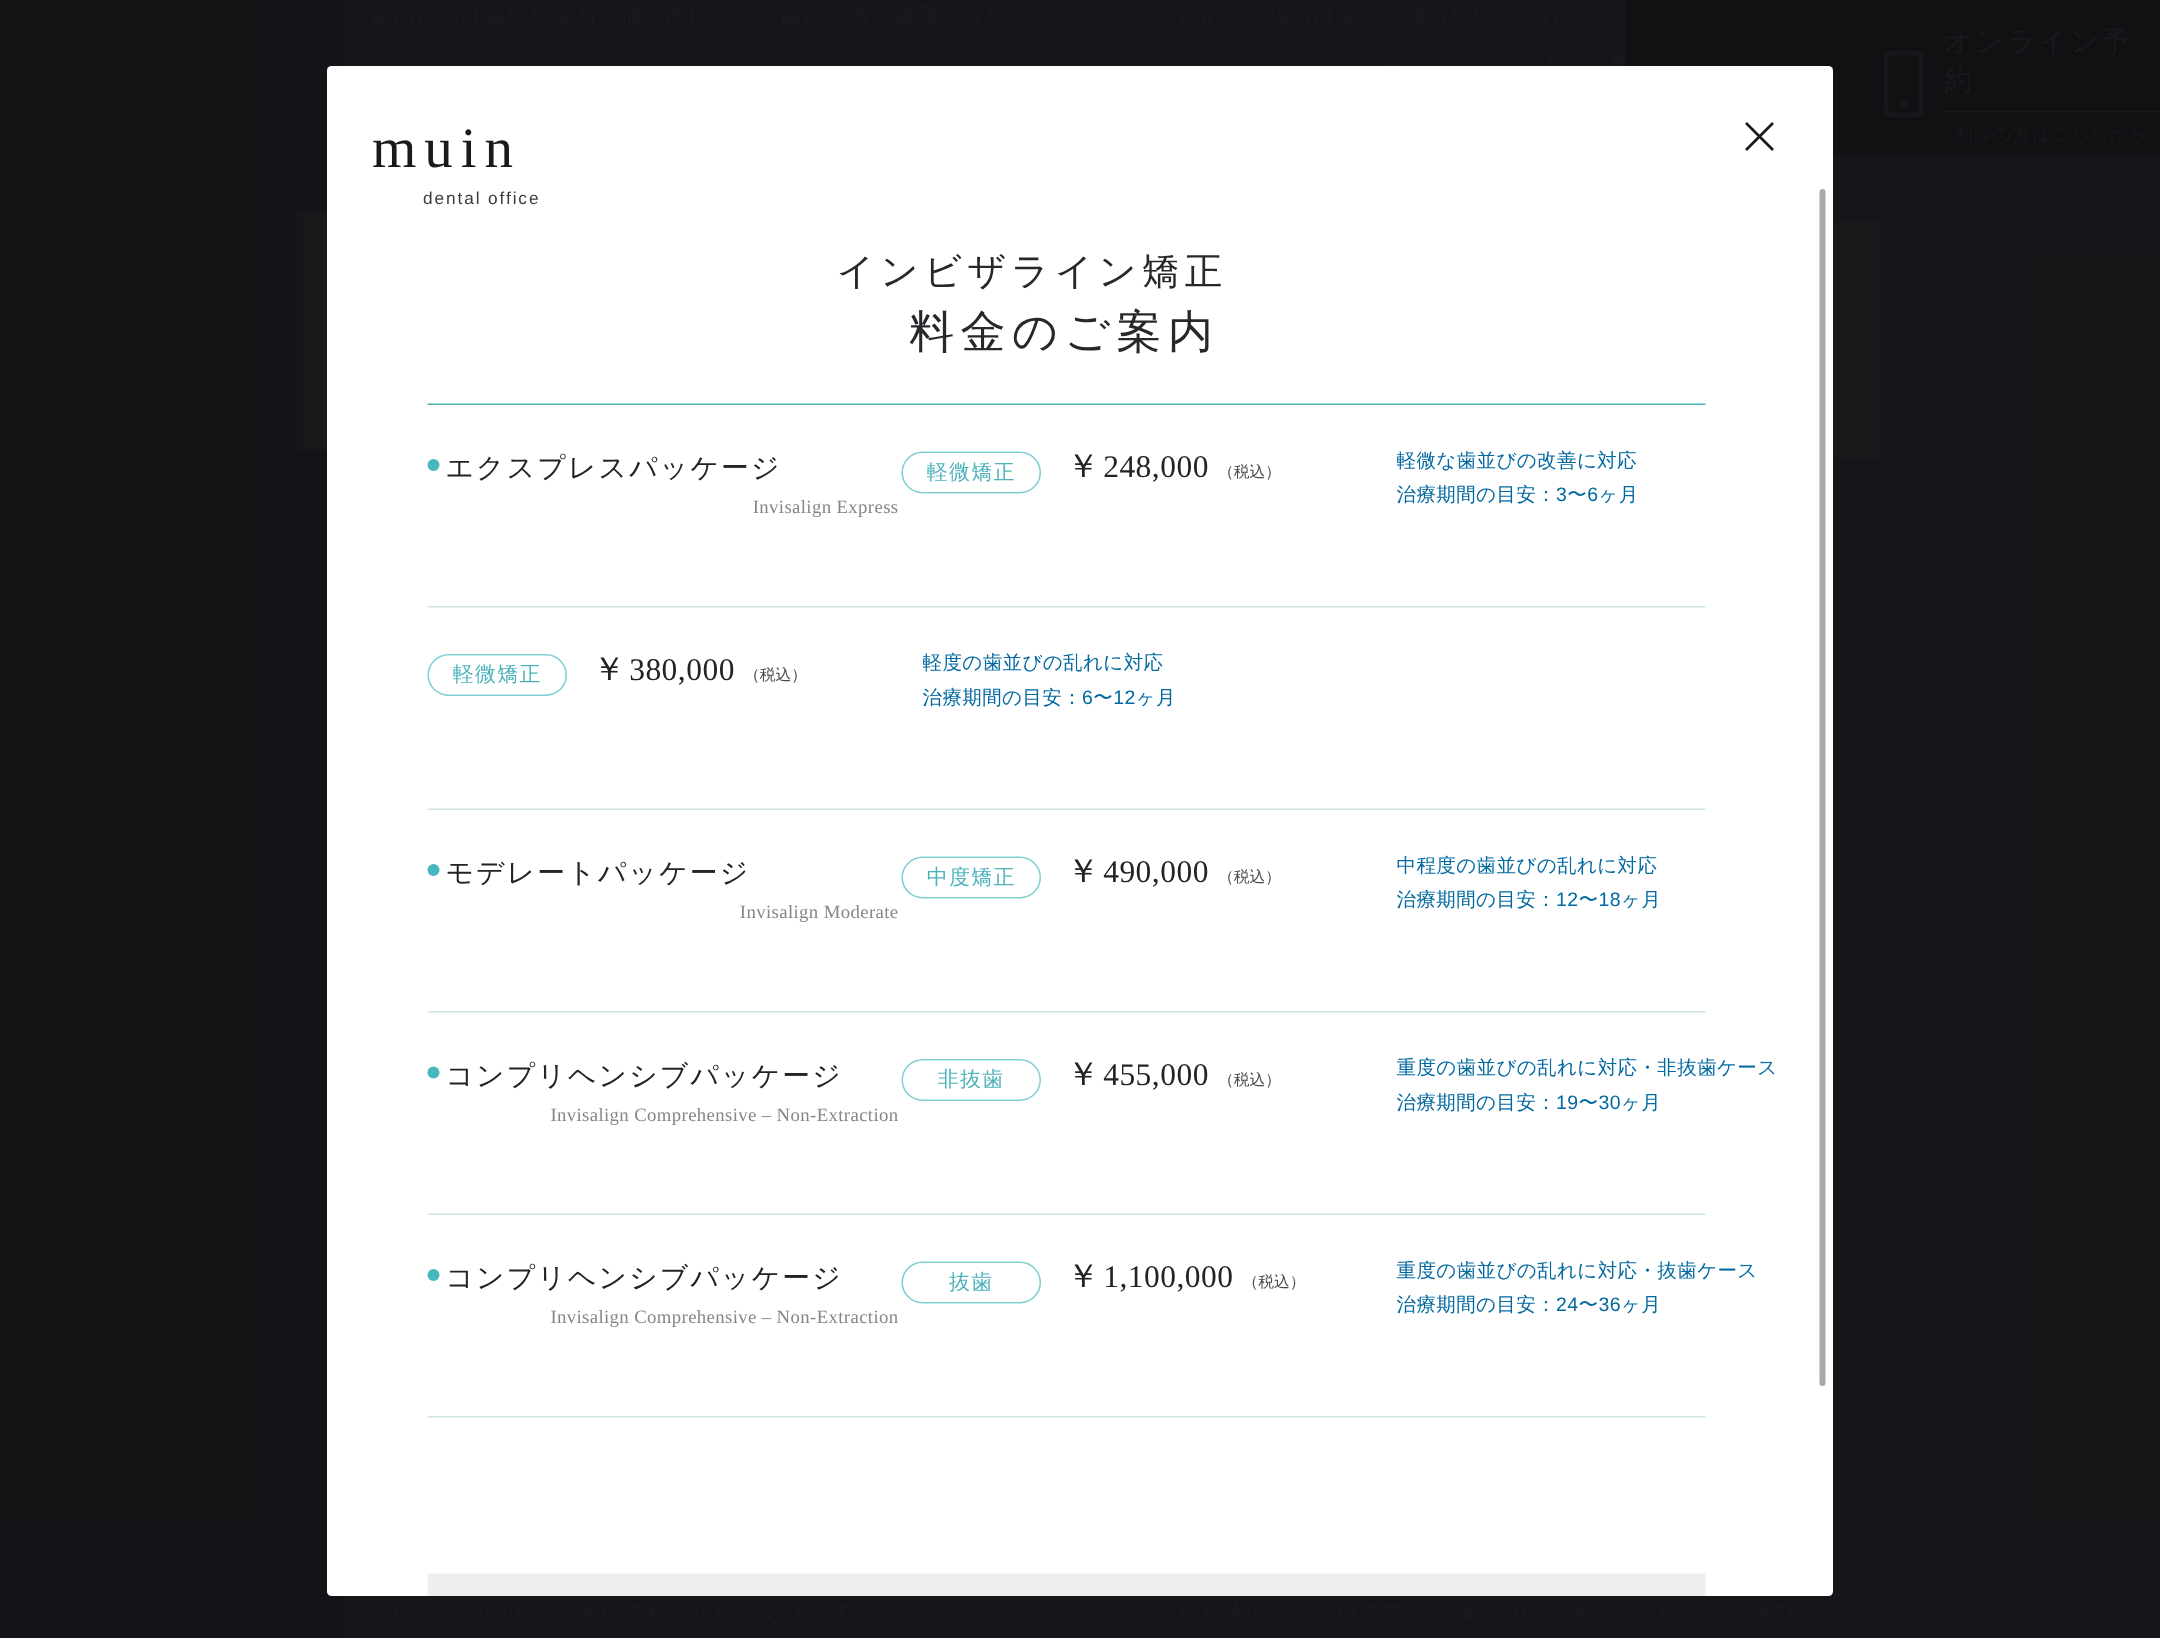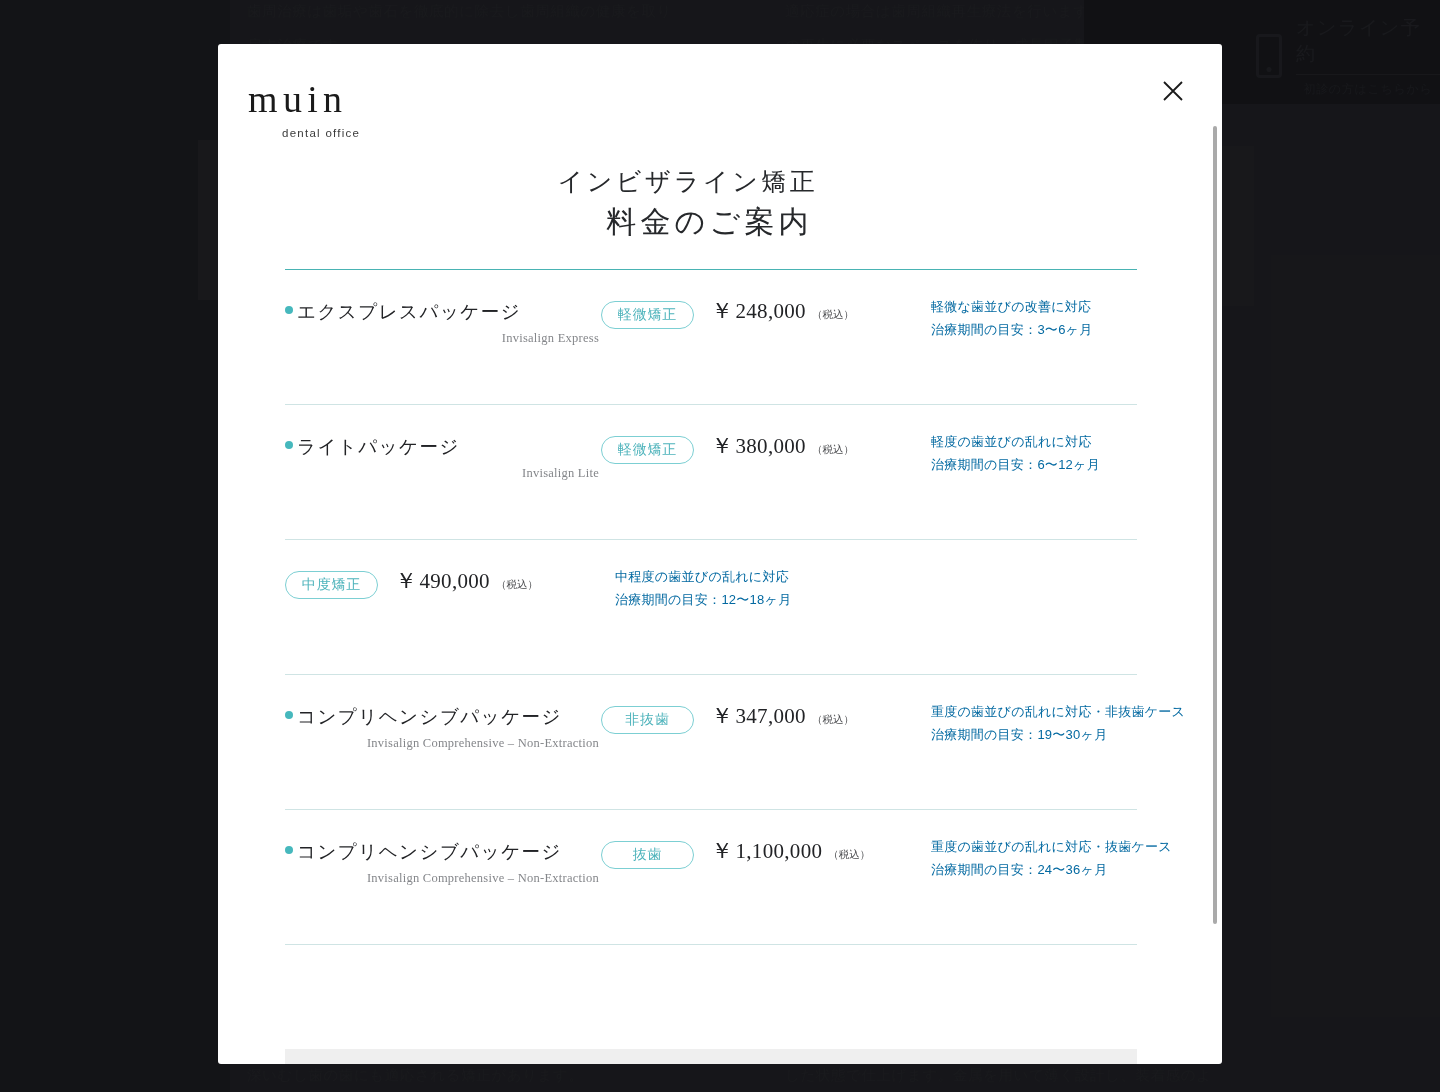--- a/index.html
+++ b/index.html
@@ -251,40 +251,40 @@
               <span class="price-num">248,000</span>
               <span class="price-tax">（税込）</span>
             </div>
             <div class="prow-desc">
               <div>軽微な歯並びの改善に対応</div>
               <div>治療期間の目安：3〜6ヶ月</div>
             </div>
           </div>
           <div class="rule-row"></div>
           <div class="prow">
+            <div class="prow-badge-wrap"><span class="badge">軽微矯正</span></div>
+            <div class="prow-price">
+              <span class="price-yen">￥</span>
+              <span class="price-num">380,000</span>
+              <span class="price-tax">（税込）</span>
+            </div>
+            <div class="prow-desc">
+              <div>軽度の歯並びの乱れに対応</div>
+              <div>治療期間の目安：6〜12ヶ月</div>
+            </div>
+          </div>
+          <div class="rule-row"></div>
+          <div class="prow">
             <div class="prow-names">
               <div class="prow-title">
                 <span class="dot"></span>
-                <span>ライトパッケージ</span>
+                <span>モデレートパッケージ</span>
               </div>
-              <div class="prow-sub">Invisalign Lite</div>
-            </div>
-            <div class="prow-badge-wrap"><span class="badge">軽微矯正</span></div>
-            <div class="prow-price">
-              <span class="price-yen">￥</span>
-              <span class="price-num">380,000</span>
-              <span class="price-tax">（税込）</span>
-            </div>
-            <div class="prow-desc">
-              <div>軽度の歯並びの乱れに対応</div>
-              <div>治療期間の目安：6〜12ヶ月</div>
-            </div>
-          </div>
-          <div class="rule-row"></div>
-          <div class="prow">
+              <div class="prow-sub">Invisalign Moderate</div>
+            </div>
             <div class="prow-badge-wrap"><span class="badge">中度矯正</span></div>
             <div class="prow-price">
               <span class="price-yen">￥</span>
               <span class="price-num">490,000</span>
               <span class="price-tax">（税込）</span>
             </div>
             <div class="prow-desc">
               <div>中程度の歯並びの乱れに対応</div>
               <div>治療期間の目安：12〜18ヶ月</div>
             </div>
@@ -294,21 +294,21 @@
             <div class="prow-names">
               <div class="prow-title">
                 <span class="dot"></span>
                 <span>コンプリヘンシブパッケージ</span>
               </div>
               <div class="prow-sub">Invisalign Comprehensive – Non-Extraction</div>
             </div>
             <div class="prow-badge-wrap"><span class="badge">非抜歯</span></div>
             <div class="prow-price">
               <span class="price-yen">￥</span>
-              <span class="price-num">347,000</span>
+              <span class="price-num">455,000</span>
               <span class="price-tax">（税込）</span>
             </div>
             <div class="prow-desc">
               <div>重度の歯並びの乱れに対応・非抜歯ケース</div>
               <div>治療期間の目安：19〜30ヶ月</div>
             </div>
           </div>
           <div class="rule-row"></div>
           <div class="prow">
             <div class="prow-names">

